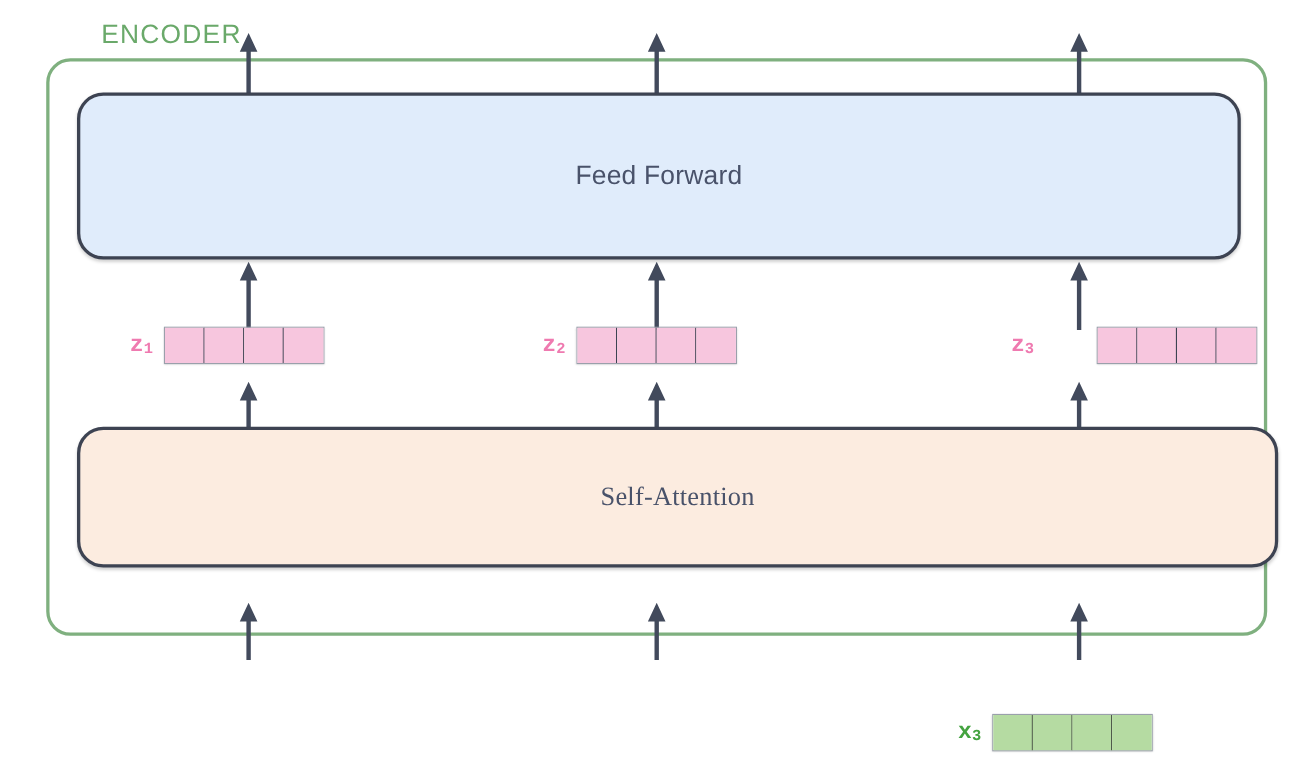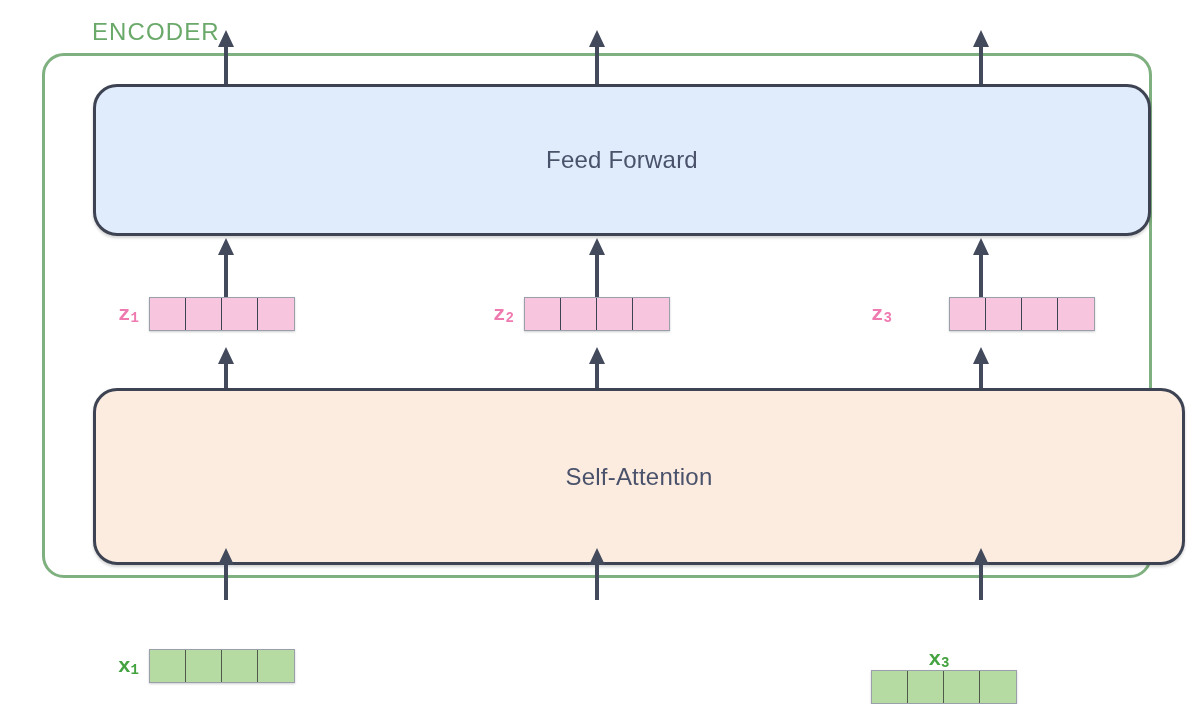--- a/index.html
+++ b/index.html
@@ -44,41 +44,41 @@
   
   .bigbox {
     position: absolute;
     box-sizing: border-box;
     border: 3px solid #3d4352;
     border-radius: 24px;
     display: flex;
     align-items: center;
     justify-content: center;
     box-shadow: 0 2px 3px rgba(0,0,0,0.18);
-    margin-left: 23px;
   }
   .bigbox .bigbox-label {
     font-size: 24px;
     color: #49526a;
     font-weight: 400;
     letter-spacing: 0.2px;
   }
   #feed-forward-box {
     left: 70px;
     top: 84px;
     width: 1058px;
     height: 152px;
     background: #e0ecfb;
   }
   #self-attention-box {
     left: 70px;
     top: 388px;
     width: 1092px;
-    height: 177px;
+    height: 128px;
     background: #fcece0;
+    font-family: Liberation Serif, serif;
   }
 
   
   .vector {
     position: absolute;
     display: flex;
     align-items: center;
     font-family: Liberation Mono, monospace;
   }
   .vector-label {
@@ -188,21 +188,21 @@
   <div class="vector v-z" style="left:493px; top:297px;">
     <span class="vector-label"><span>z</span><sub>2</sub></span>
     <span class="cells">
       <span class="cell"></span>
       <span class="cell"></span>
       <span class="cell"></span>
       <span class="cell"></span>
     </span>
   </div>
 
-  <div class="vector v-z" style="left:871px; top:297px;gap:47px;">
+  <div class="vector v-z" style="left:919px; top:297px;gap:47px;">
     <span class="vector-label"><span>z</span><sub>3</sub></span>
     <span class="cells">
       <span class="cell"></span>
       <span class="cell"></span>
       <span class="cell"></span>
       <span class="cell"></span>
     </span>
   </div>
 
   <div class="arrow" style="left:217px; top:347px; height:44px;">
@@ -234,32 +234,23 @@
     <svg width="18" height="52" viewBox="0 0 18 52">
       <polygon points="9,0 17,17 11,17 11,52 7,52 7,17 1,17" fill="#424a5c"></polygon>
     </svg>
   </div>
   <div class="arrow" style="left:972px; top:548px; height:52px;">
     <svg width="18" height="52" viewBox="0 0 18 52">
       <polygon points="9,0 17,17 11,17 11,52 7,52 7,17 1,17" fill="#424a5c"></polygon>
     </svg>
   </div>
 
-  <div class="vector v-x" style="left:118px; top:649px;">
-    <span class="vector-label"><span>x</span><sub>1</sub></span>
-    <span class="cells">
-      <span class="cell"></span>
-      <span class="cell"></span>
-      <span class="cell"></span>
-      <span class="cell"></span>
-    </span>
-  </div>
-
-
-  <div class="vector v-x" style="left:871px; top:649px;flex-direction:column;">
+
+
+  <div class="vector v-x" style="left:871px; top:649px;">
     <span class="vector-label"><span>x</span><sub>3</sub></span>
     <span class="cells">
       <span class="cell"></span>
       <span class="cell"></span>
       <span class="cell"></span>
       <span class="cell"></span>
     </span>
   </div>
 
 </div>

